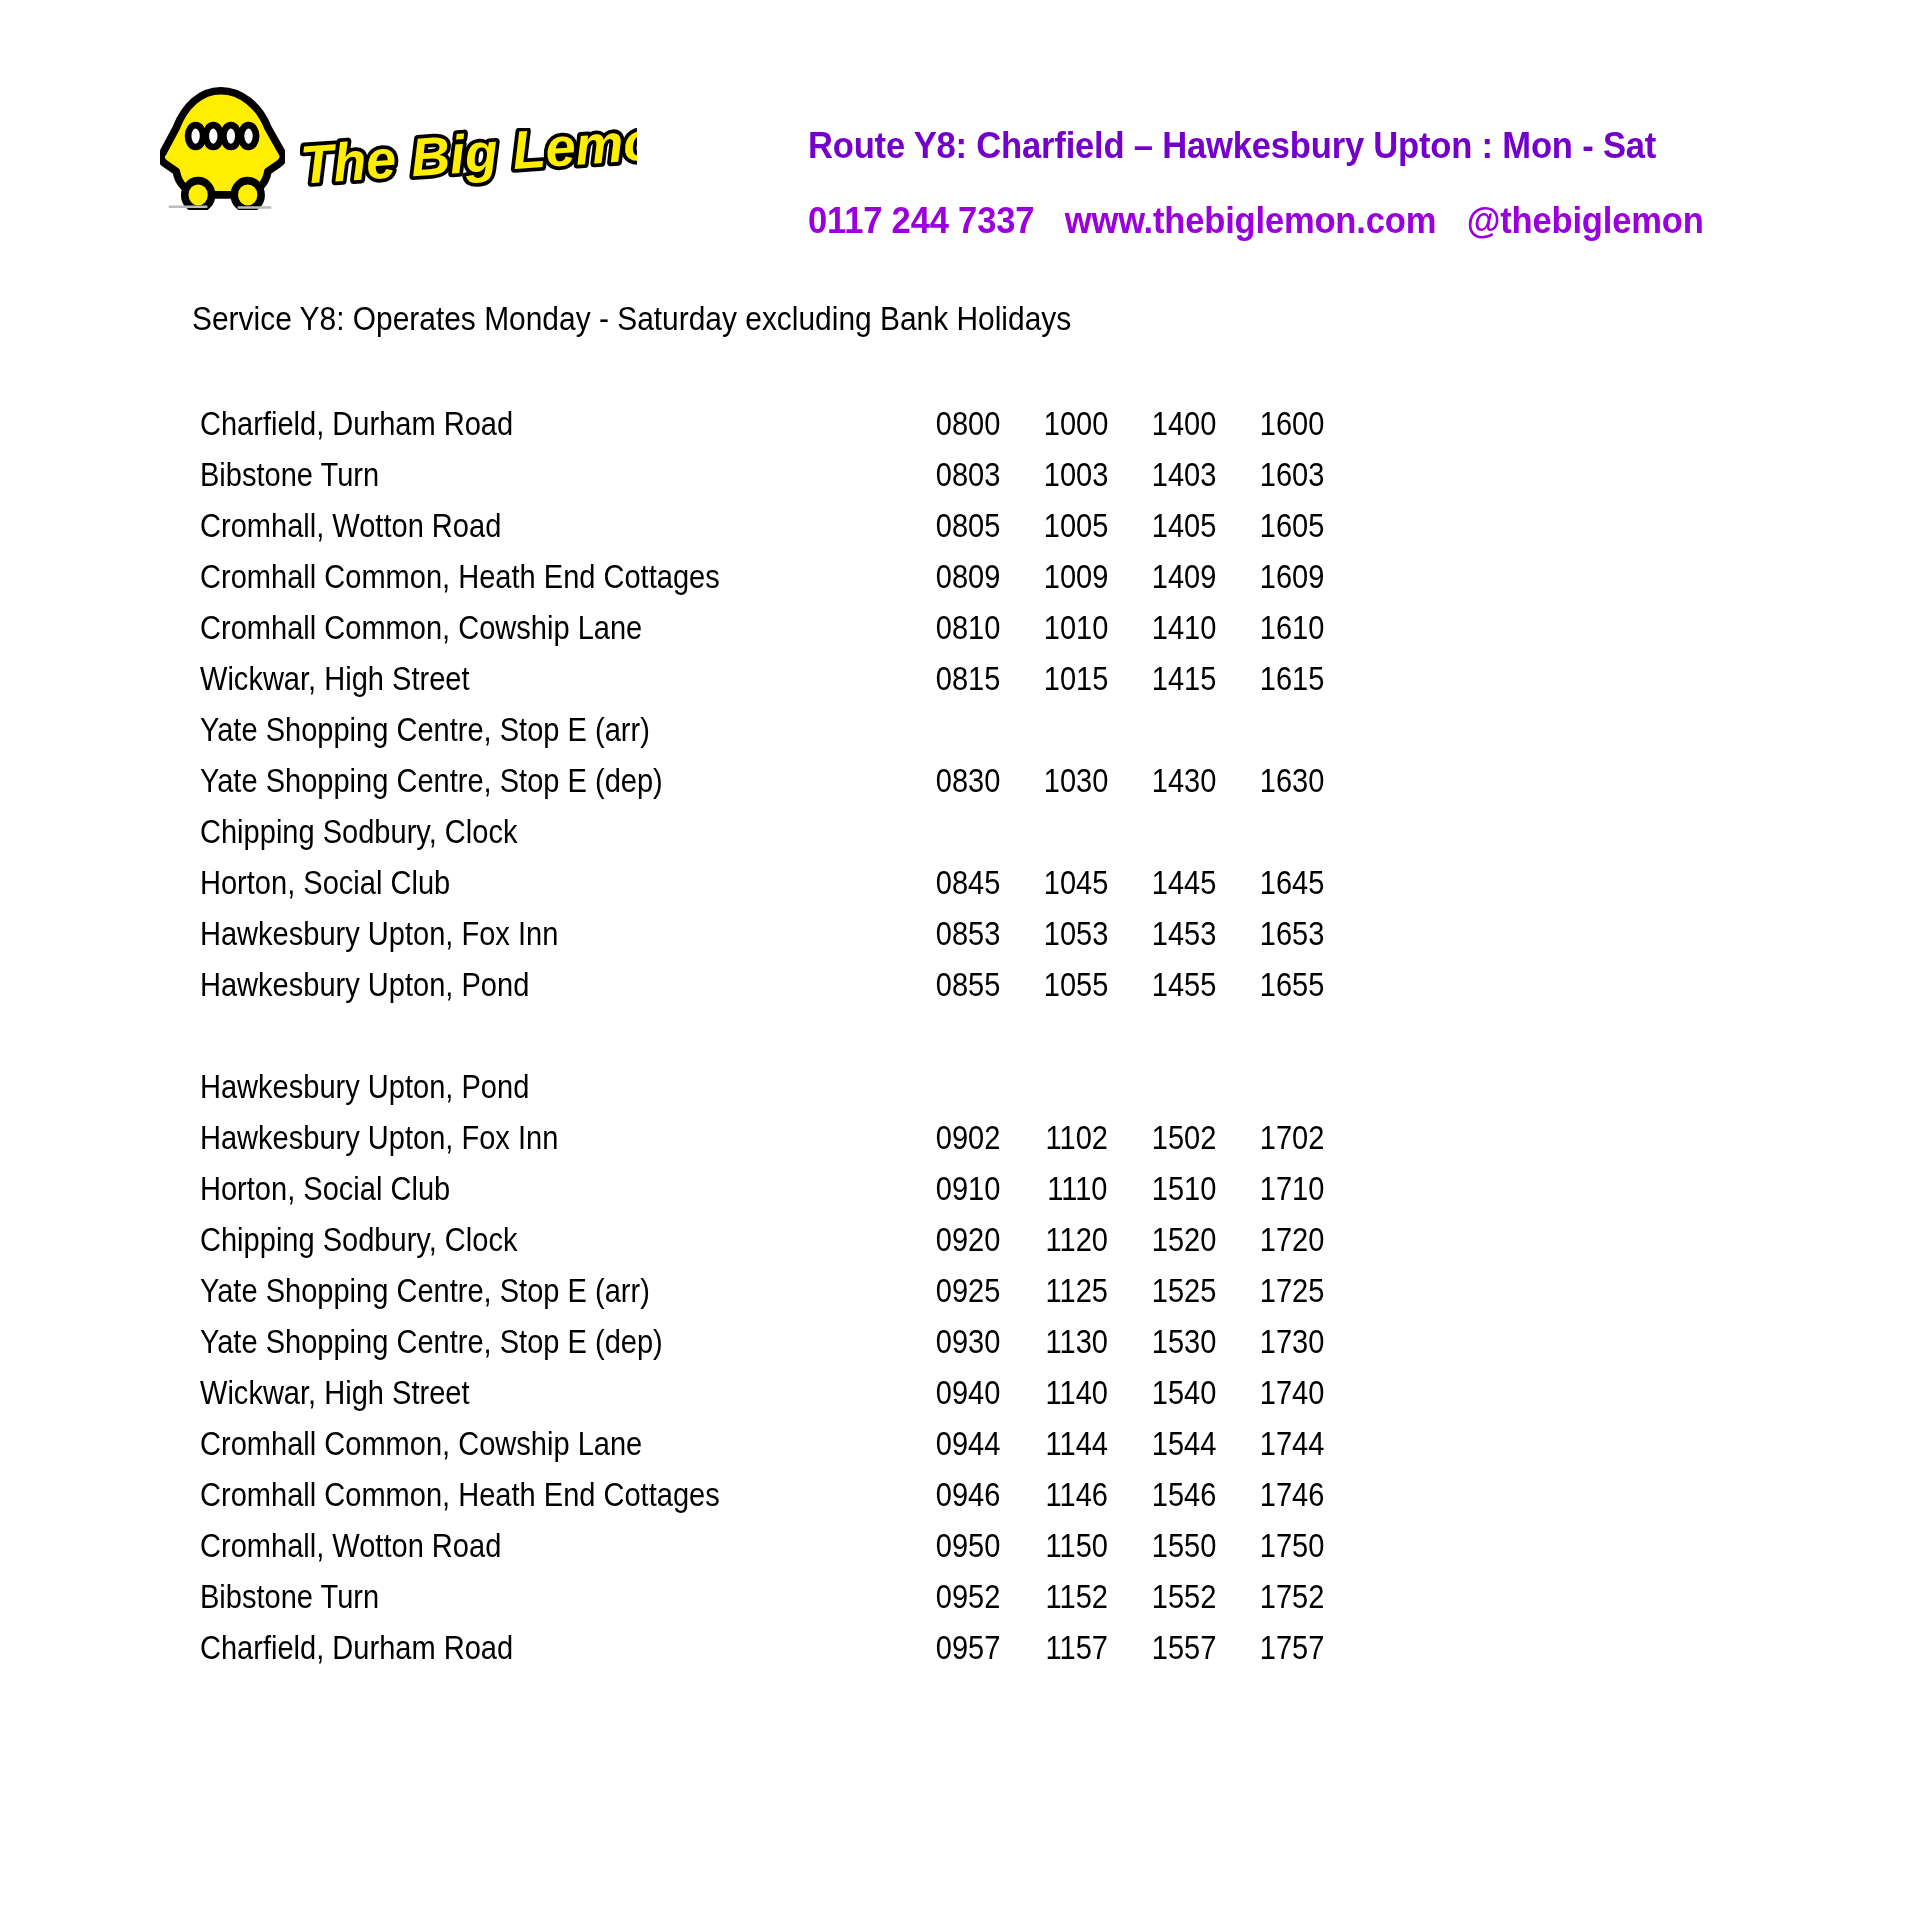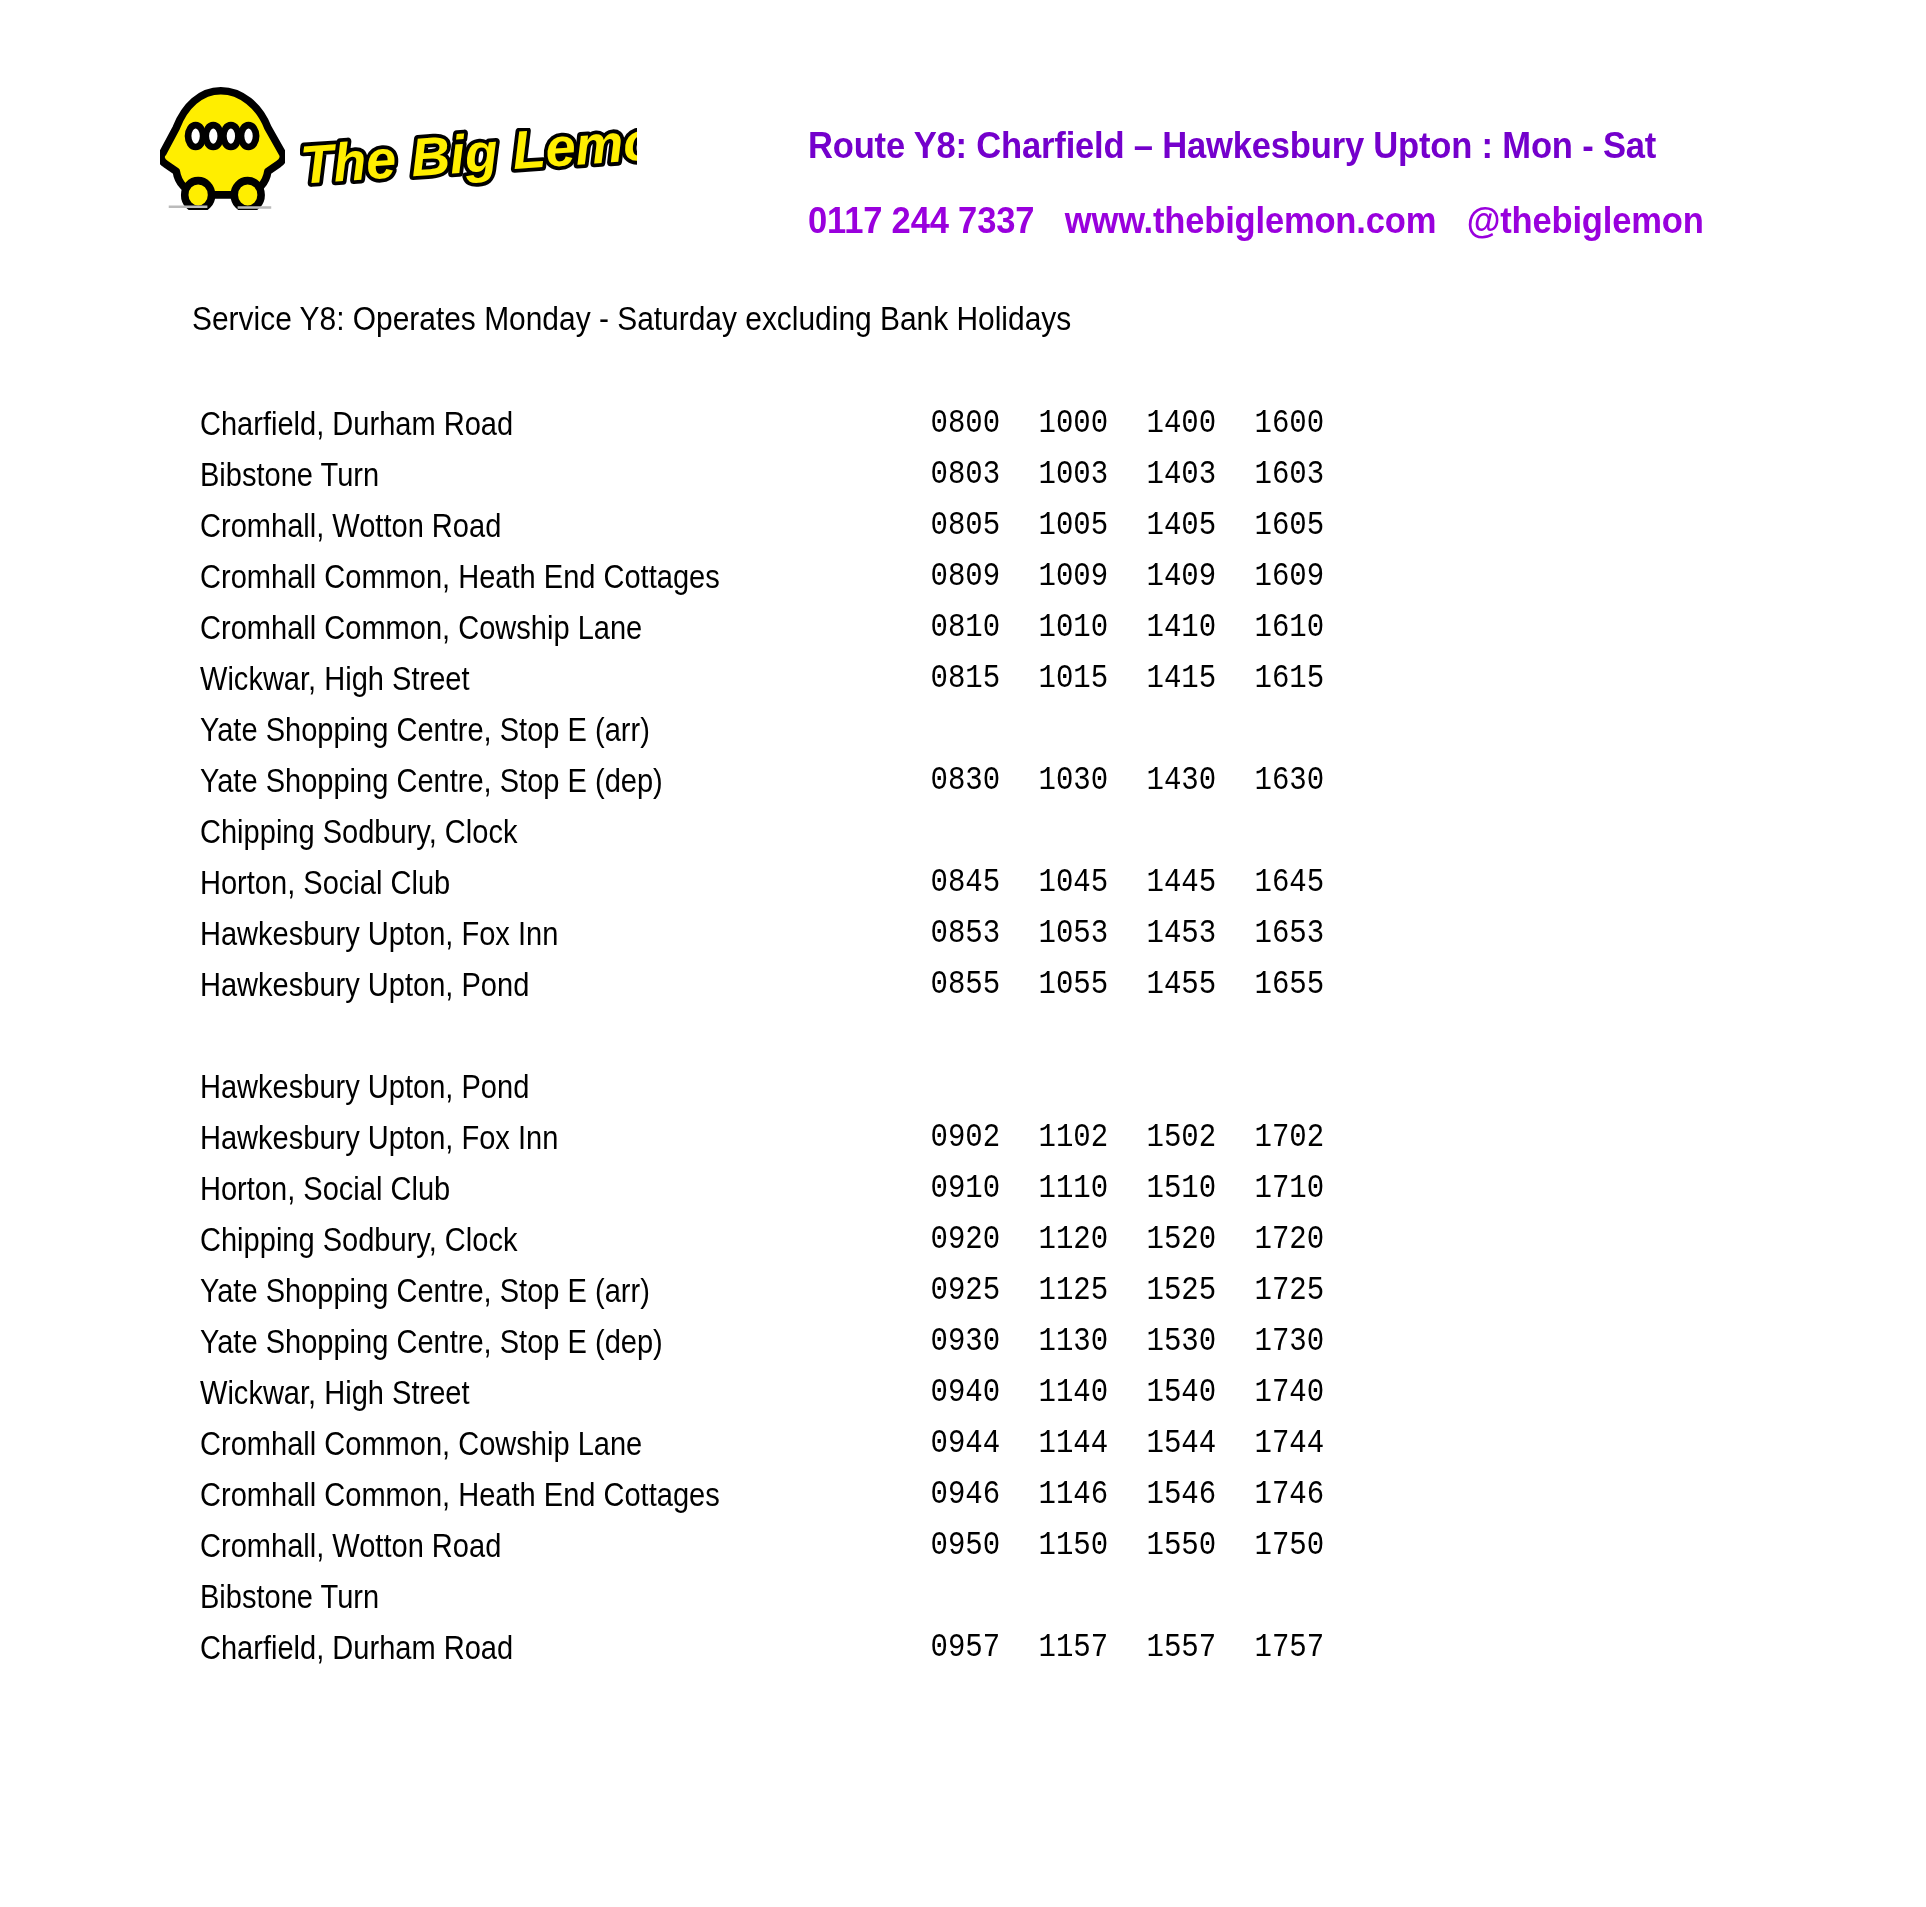--- a/index.html
+++ b/index.html
@@ -125,21 +125,20 @@
     white-space: nowrap;
     transform: scaleX(0.88);
     transform-origin: left center;
   }
 
   .times {
     display: flex;
     position: absolute;
     left: 692px;
     top: 0;
-    font-family: Liberation Mono, monospace;
   }
   .time-cell {
     width: 108px;
     font-size: 33px;
     line-height: 51px;
     color: #000;
     text-align: right;
     white-space: nowrap;
     letter-spacing: 0px;
   }
@@ -363,20 +362,26 @@
           <div class="stop-name">Cromhall, Wotton Road</div>
           <div class="times">
             <div class="time-cell"><span class="time-inner">0950</span></div>
             <div class="time-cell"><span class="time-inner">1150</span></div>
             <div class="time-cell"><span class="time-inner">1550</span></div>
             <div class="time-cell"><span class="time-inner">1750</span></div>
           </div>
         </div>
         <div class="tt-row">
           <div class="stop-name">Bibstone Turn</div>
+          <div class="times">
+            <div class="time-cell"><span class="time-inner">0952</span></div>
+            <div class="time-cell"><span class="time-inner">1152</span></div>
+            <div class="time-cell"><span class="time-inner">1552</span></div>
+            <div class="time-cell"><span class="time-inner">1752</span></div>
+          </div>
         </div>
         <div class="tt-row">
           <div class="stop-name">Charfield, Durham Road</div>
           <div class="times">
             <div class="time-cell"><span class="time-inner">0957</span></div>
             <div class="time-cell"><span class="time-inner">1157</span></div>
             <div class="time-cell"><span class="time-inner">1557</span></div>
             <div class="time-cell"><span class="time-inner">1757</span></div>
           </div>
         </div>

